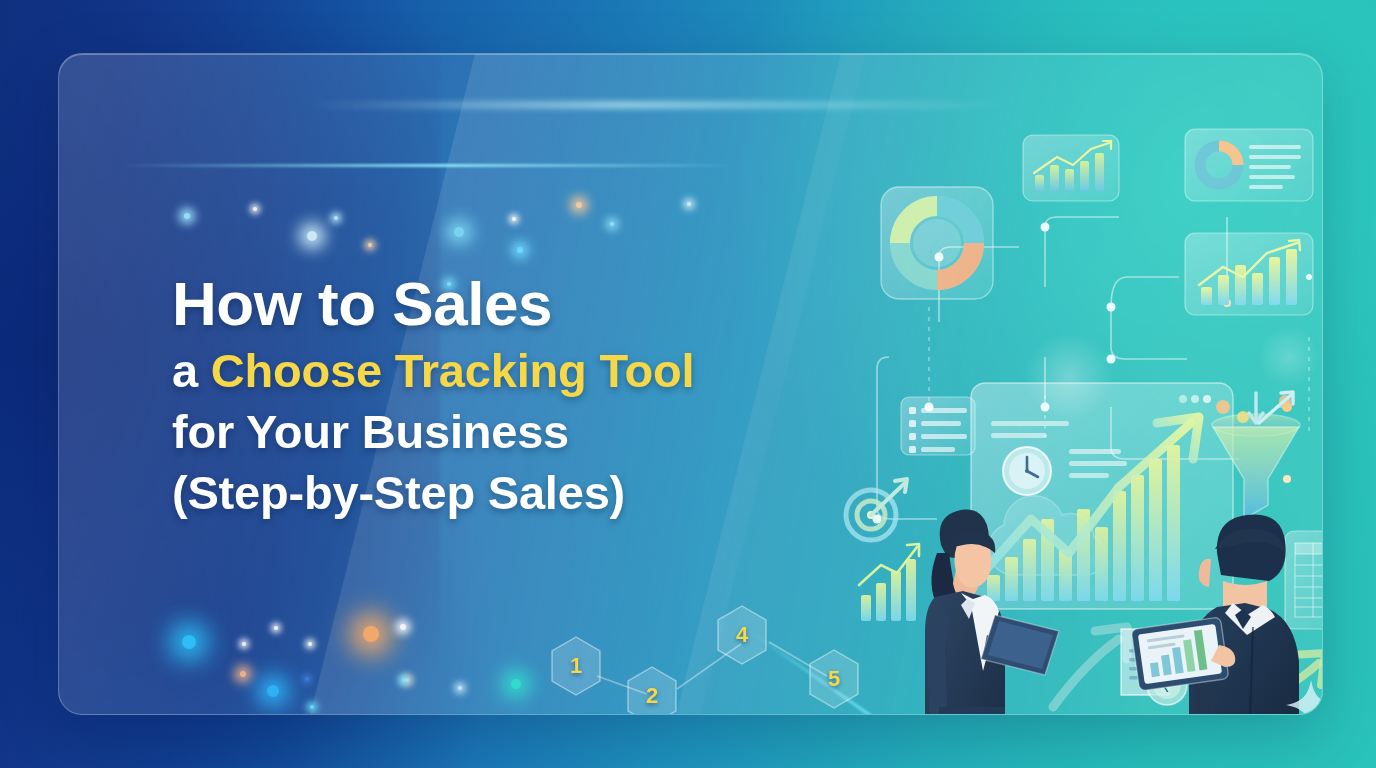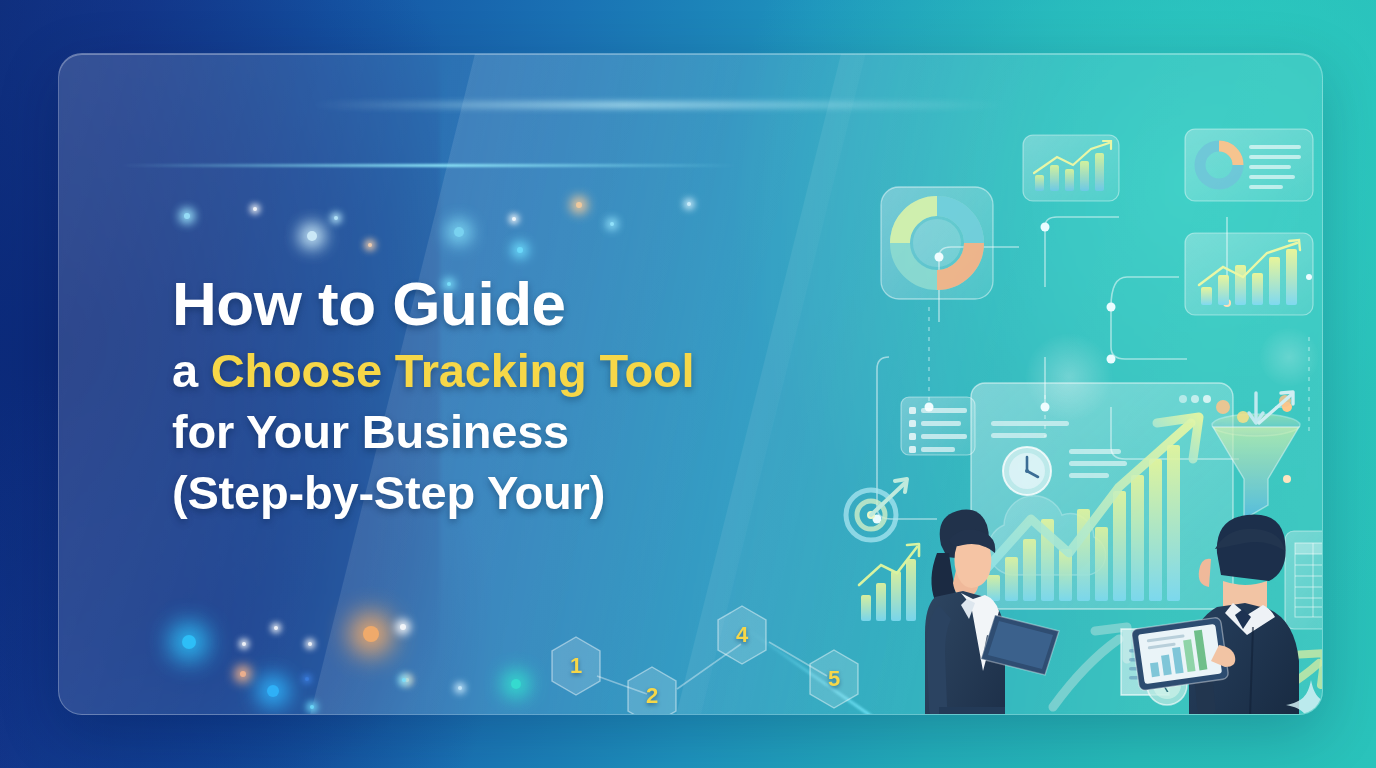--- a/index.html
+++ b/index.html
@@ -158,24 +158,24 @@
         <div class="p" style="left: 341px; top: 570px; width: 6px; height: 6px; background: rgb(255, 255, 255); box-shadow: rgb(255, 255, 255) 0px 0px 9px 4.5px; opacity: 0.92;"></div>
         <div class="p" style="left: 346px; top: 624px; width: 4px; height: 4px; background: rgb(255, 217, 184); box-shadow: rgb(255, 217, 184) 0px 0px 7px 3.5px; opacity: 0.92;"></div>
         <div class="p" style="left: 343px; top: 624px; width: 4px; height: 4px; background: rgb(122, 227, 255); box-shadow: rgb(122, 227, 255) 0px 0px 7px 3.5px; opacity: 0.92;"></div>
         <div class="p" style="left: 399px; top: 632px; width: 4px; height: 4px; background: rgb(207, 238, 255); box-shadow: rgb(207, 238, 255) 0px 0px 7px 3.5px; opacity: 0.92;"></div>
         <div class="p" style="left: 452px; top: 625px; width: 10px; height: 10px; background: rgb(53, 224, 208); box-shadow: rgb(53, 224, 208) 0px 0px 18px 9px; opacity: 0.92;"></div>
         <div class="p" style="left: 453px; top: 163px; width: 4px; height: 4px; background: rgb(255, 255, 255); box-shadow: rgb(255, 255, 255) 0px 0px 6px 3px; opacity: 0.92;"></div>
         <div class="p" style="left: 628px; top: 148px; width: 4px; height: 4px; background: rgb(215, 244, 255); box-shadow: rgb(215, 244, 255) 0px 0px 7px 3.5px; opacity: 0.92;"></div>
       </div>
 
     <div class="headline">
-      <div class="line1">How to Guide</div>
+      <div class="line1">How to Sales</div>
       <div class="line2"><span>a </span><span class="hl-yellow">Choose Tracking Tool</span></div>
       <div class="line3">for Your Business</div>
-      <div class="line4">(Step-by-Step Your)</div>
+      <div class="line4">(Step-by-Step Sales)</div>
     </div>
 
     <div class="steps">
       <svg width="360" height="130" style="position:absolute;left:0;top:0;">
         <line x1="68" y1="82" x2="118" y2="100" stroke="rgba(255,255,255,.38)" stroke-width="1.6"></line>
         <line x1="148" y1="95" x2="212" y2="50" stroke="rgba(255,255,255,.38)" stroke-width="1.6"></line>
         <line x1="240" y1="48" x2="298" y2="82" stroke="rgba(255,255,255,.38)" stroke-width="1.6"></line>
       </svg>
       <div id="hex-layer" style="position:absolute;inset:0;">
           <div class="hex" style="left: 20px; top: 42px;">

